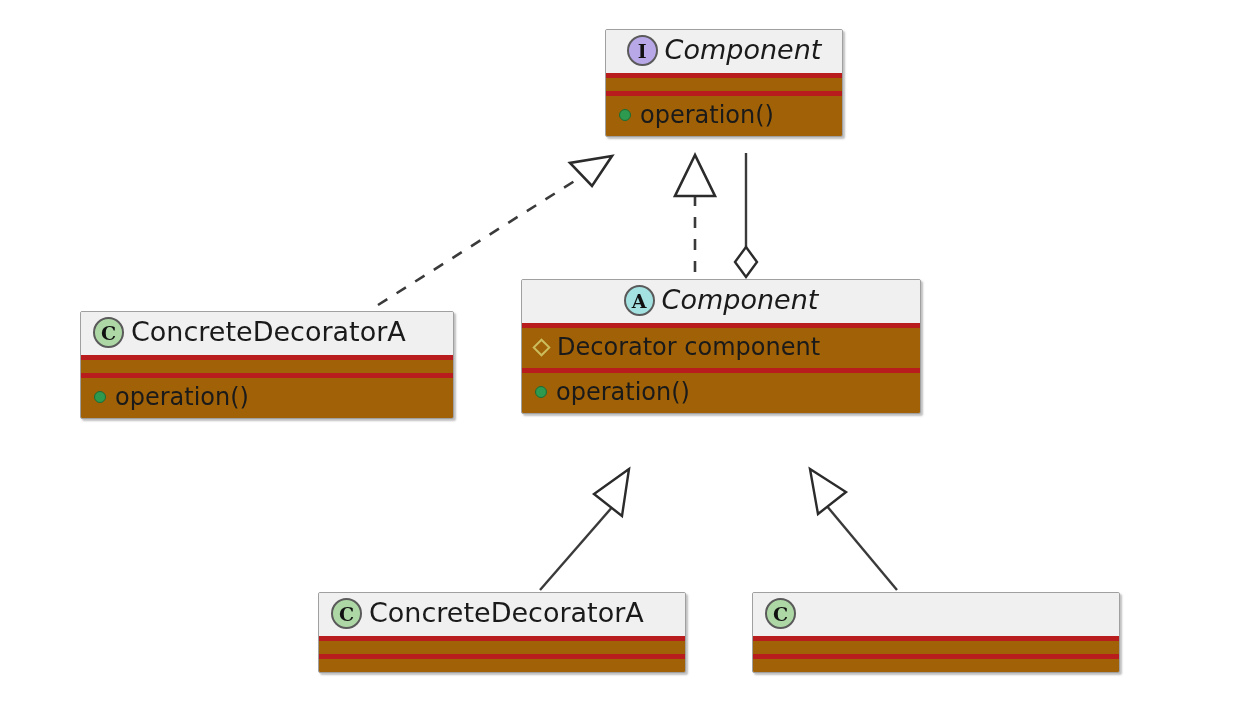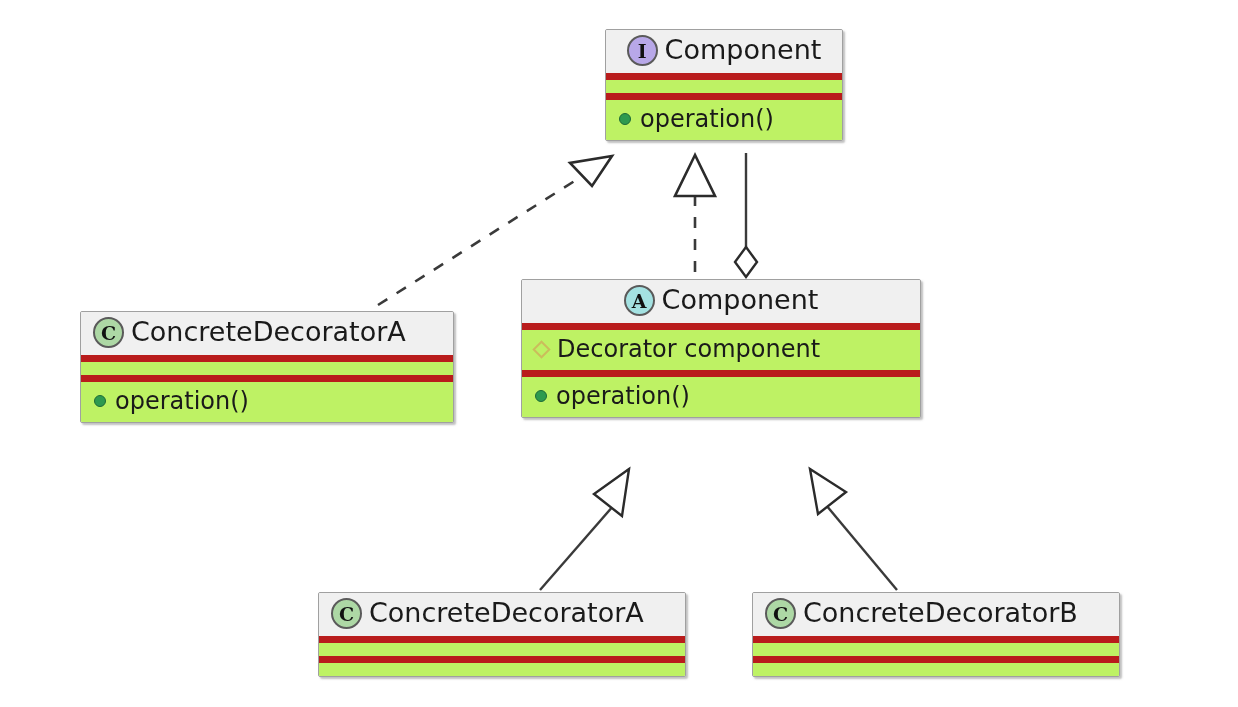--- a/index.html
+++ b/index.html
@@ -47,20 +47,21 @@
   .class-header.left-align {
     justify-content: flex-start;
   }
   .class-title {
     font-size: 27px;
     color: #1a1a1a;
     line-height: 1.05;
     white-space: nowrap;
   }
   .class-title.abstract {
+    font-style: italic;
   }
   .stereotype-icon {
     width: 31px;
     height: 31px;
     border-radius: 50%;
     border: 2px solid #5a5a5a;
     display: flex;
     align-items: center;
     justify-content: center;
     font-size: 19px;
@@ -68,22 +69,22 @@
     color: #111111;
     flex: 0 0 auto;
     box-sizing: border-box;
     font-family: "DejaVu Serif", serif;
   }
   .icon-interface { background: #b8a8e8; }
   .icon-abstract  { background: #a4e2e2; }
   .icon-class     { background: #add8a5; }
 
   .compartment {
-    border-top: 7px solid #b91c1c;
-    background: #bef264;
+    border-top: 5px solid #b91c1c;
+    background: #a16207;
     padding: 4px 10px 5px 10px;
   }
   .compartment.empty {
     height: 13px;
     padding: 0;
   }
   .member-row {
     display: flex;
     align-items: center;
     gap: 9px;
@@ -203,19 +204,18 @@
       <span class="stereotype-icon icon-class">C</span>
       <span class="class-title">ConcreteDecoratorA</span>
     </div>
     <div class="compartment empty"></div>
     <div class="compartment empty"></div>
   </div>
 
   <div class="uml-class" style="left:752px; top:592px; width:368px;">
     <div class="class-header left-align">
       <span class="stereotype-icon icon-class">C</span>
-      <span class="class-title">ConcreteDecoratorB</span>
     </div>
     <div class="compartment empty"></div>
     <div class="compartment empty"></div>
   </div>
 
 </div>
 
 </body></html>

